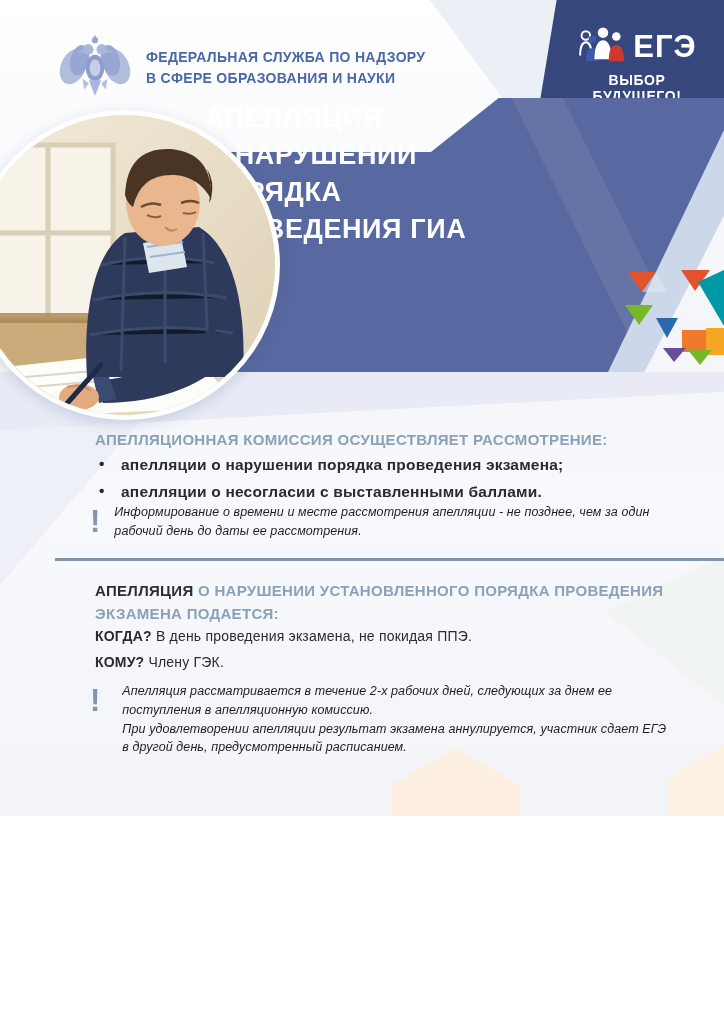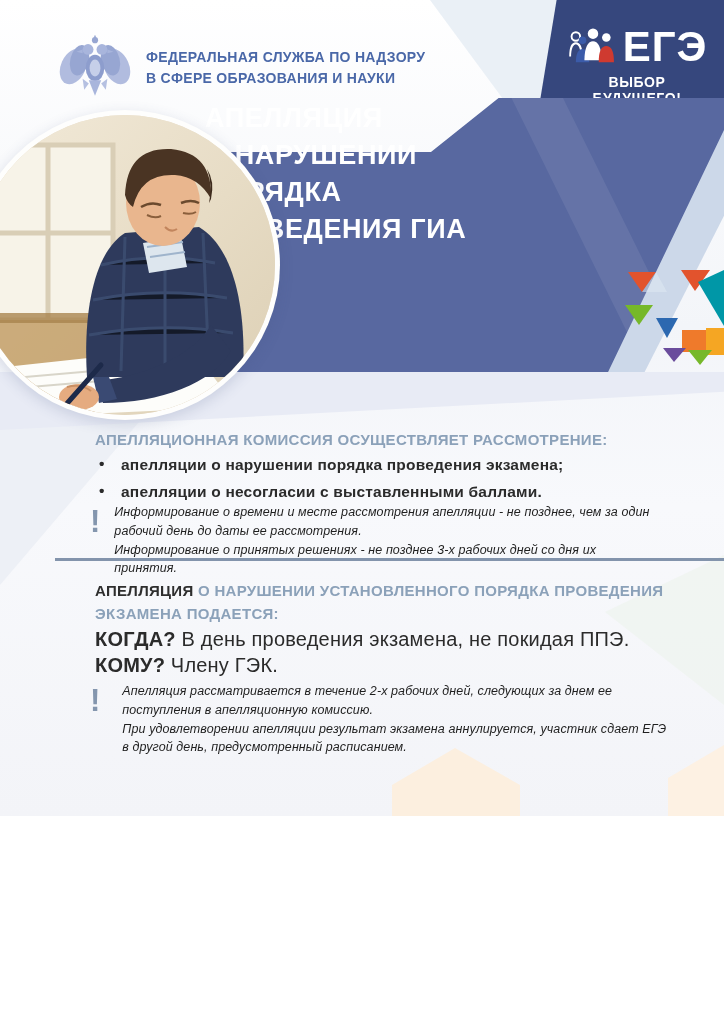--- a/index.html
+++ b/index.html
@@ -11,21 +11,21 @@
   
   .eagle{position:absolute;left:56px;top:34px;width:78px;height:68px;}
   .agency{position:absolute;left:146px;top:47px;font-size:14px;font-weight:bold;
           color:#4a68a8;letter-spacing:.3px;line-height:1.5;}
 
   
   .ege-banner{position:absolute;left:538px;top:0;width:186px;height:113px;background:#36477d;
               clip-path:polygon(10% 0,100% 0,100% 100%,0 100%);}
   .ege-inner{position:absolute;left:24px;top:26px;width:150px;text-align:center;color:#fff;}
   .ege-row{display:flex;align-items:center;justify-content:center;gap:4px;}
-  .ege-word{font-size:42px;font-weight:bold;letter-spacing:1px;line-height:1;}
+  .ege-word{font-size:31px;font-weight:bold;letter-spacing:1px;line-height:1;}
   .ege-slogan{margin-top:6px;font-size:14px;font-weight:bold;letter-spacing:.6px;}
 
   
   .band-mid{position:absolute;left:600px;top:98px;width:124px;height:274px;background:#ccd8e9;
             clip-path:polygon(100% 11%,100% 43%,36% 100%,5% 100%);}
   .banner{position:absolute;left:80px;top:98px;width:644px;height:274px;background:#5868a0;
           clip-path:polygon(0 19.7%,54.5% 19.7%,65% 0,100% 0,100% 11.7%,82% 100%,0 100%);}
   .banner-sheen{position:absolute;left:0;top:0;width:100%;height:100%;background:rgba(255,255,255,.08);
           clip-path:polygon(67% 0,75% 0,96% 100%,88% 100%);}
   .title{position:absolute;left:205px;top:100px;color:#ffffff;font-weight:bold;
@@ -50,21 +50,21 @@
   .bullets{position:absolute;left:95px;top:456px;width:560px;}
   .bullet{position:relative;padding-left:26px;margin-bottom:9px;
           font-size:15.5px;font-weight:bold;color:#2b2b2b;letter-spacing:.2px;}
   .bullet:before{content:"•";position:absolute;left:4px;top:-1px;}
   .note{position:absolute;display:flex;gap:14px;}
   .n1{left:90px;top:503px;width:575px;}
   .n2{left:90px;top:682px;width:585px;}
   .bang{font-size:31px;font-weight:bold;color:#8496ae;line-height:1;margin-top:3px;}
   .note-text{font-style:italic;font-size:12.5px;color:#1f1f1f;line-height:1.5;letter-spacing:.1px;}
   .divider{position:absolute;left:55px;top:558px;width:669px;height:3px;background:#8394ac;}
-  .qline{position:absolute;left:95px;font-size:20px;color:#2b2b2b;letter-spacing:.2px;}
+  .qline{position:absolute;left:95px;font-size:14px;color:#2b2b2b;letter-spacing:.2px;}
   .q1{top:628px;} .q2{top:654px;}
   .qline b{font-weight:bold;}
 
   
   .qr{position:absolute;left:70px;top:936px;width:54px;height:54px;background:#fff;}
   .site{position:absolute;left:138px;top:971px;font-size:17.5px;font-weight:bold;color:#4a6db6;letter-spacing:.2px;}
 </style>
 </head>
 <body>
 
@@ -199,21 +199,20 @@
 
   <div class="sec-heading h1">АПЕЛЛЯЦИОННАЯ КОМИССИЯ ОСУЩЕСТВЛЯЕТ РАССМОТРЕНИЕ:</div>
   <div class="bullets">
     <div class="bullet">апелляции о нарушении порядка проведения экзамена;</div>
     <div class="bullet">апелляции о несогласии с выставленными баллами.</div>
   </div>
   <div class="note n1">
     <div class="bang">!</div>
     <div class="note-text" style="width:545px;">
       <div>Информирование  о времени и месте рассмотрения апелляции  - не позднее, чем за один рабочий день до даты ее рассмотрения.</div>
-      <div>Информирование о принятых решениях  - не позднее 3-х рабочих дней со дня их принятия.</div>
     </div>
   </div>
 
   <div class="divider"></div>
 
   <div class="sec-heading h2"><span class="dark">АПЕЛЛЯЦИЯ</span><span> О НАРУШЕНИИ УСТАНОВЛЕННОГО ПОРЯДКА ПРОВЕДЕНИЯ ЭКЗАМЕНА ПОДАЕТСЯ:</span></div>
   <div class="qline q1"><b>КОГДА?</b><span> В день проведения экзамена, не покидая ППЭ.</span></div>
   <div class="qline q2"><b>КОМУ?</b><span> Члену ГЭК.</span></div>
   <div class="note n2">
     <div class="bang">!</div>

